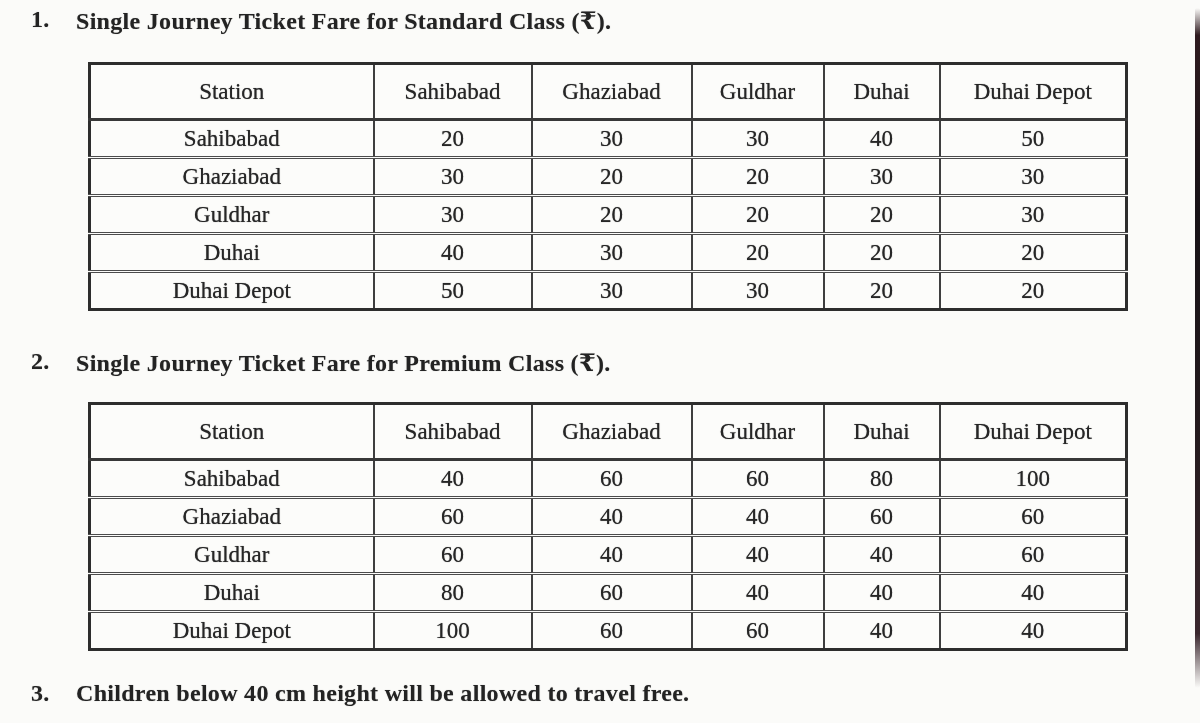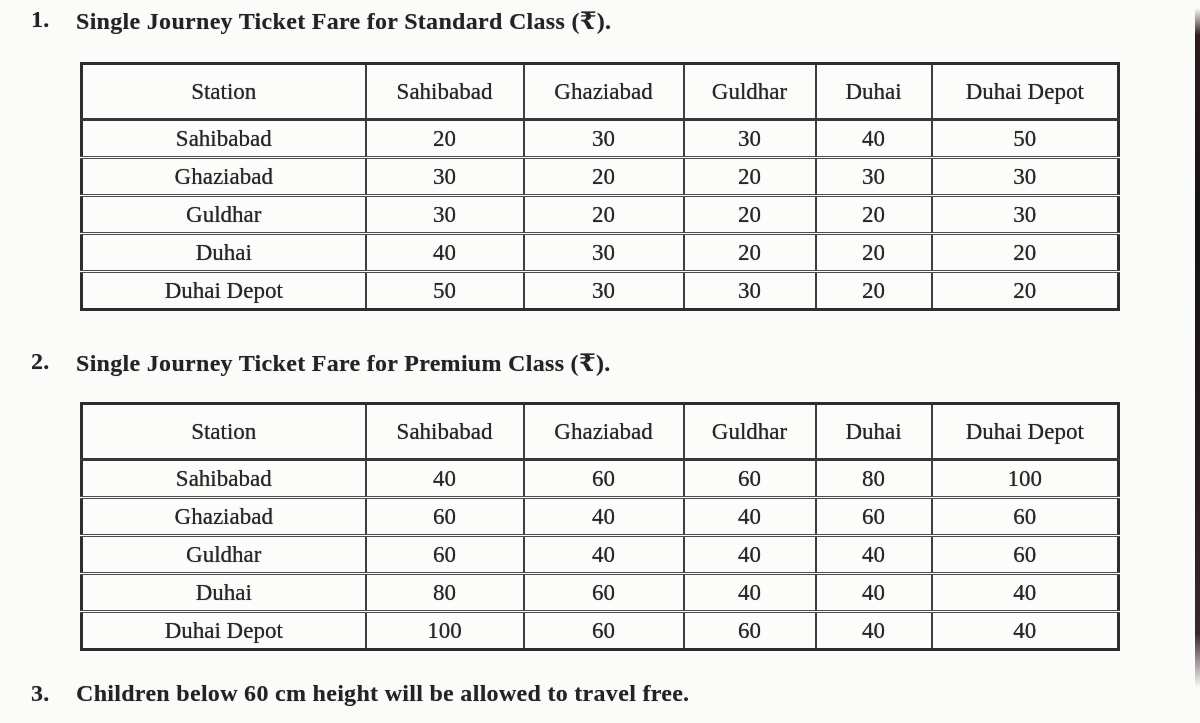--- a/index.html
+++ b/index.html
@@ -24,21 +24,21 @@
     letter-spacing: 0.3px;
     color: #232323;
     text-shadow: 0 0 1px rgba(35,35,35,0.35);
     white-space: nowrap;
   }
   .list-item .num { width: 45px; }
 
   
   .fare-table {
     position: absolute;
-    left: 80px;
+    left: 88px;
     width: 1037px;
     border-collapse: collapse;
     table-layout: fixed;
     border: 3px solid #2d2d2d;
     font-size: 23px;
     text-align: center;
     background: #fcfcfa;
   }
   .fare-table col.c1 { width: 284px; }
   .fare-table col.c2 { width: 158px; }
@@ -216,17 +216,17 @@
           <td>60</td>
           <td>60</td>
           <td>40</td>
           <td>40</td>
         </tr>
       </tbody>
   </table>
 
   <div class="list-item" style="top:680px;">
     <span class="num">3.</span>
-    <span class="txt">Children below 60 cm height will be allowed to travel free.</span>
+    <span class="txt">Children below 40 cm height will be allowed to travel free.</span>
   </div>
 
   <div class="scan-edge"></div>
 </div>
 
 </body></html>

